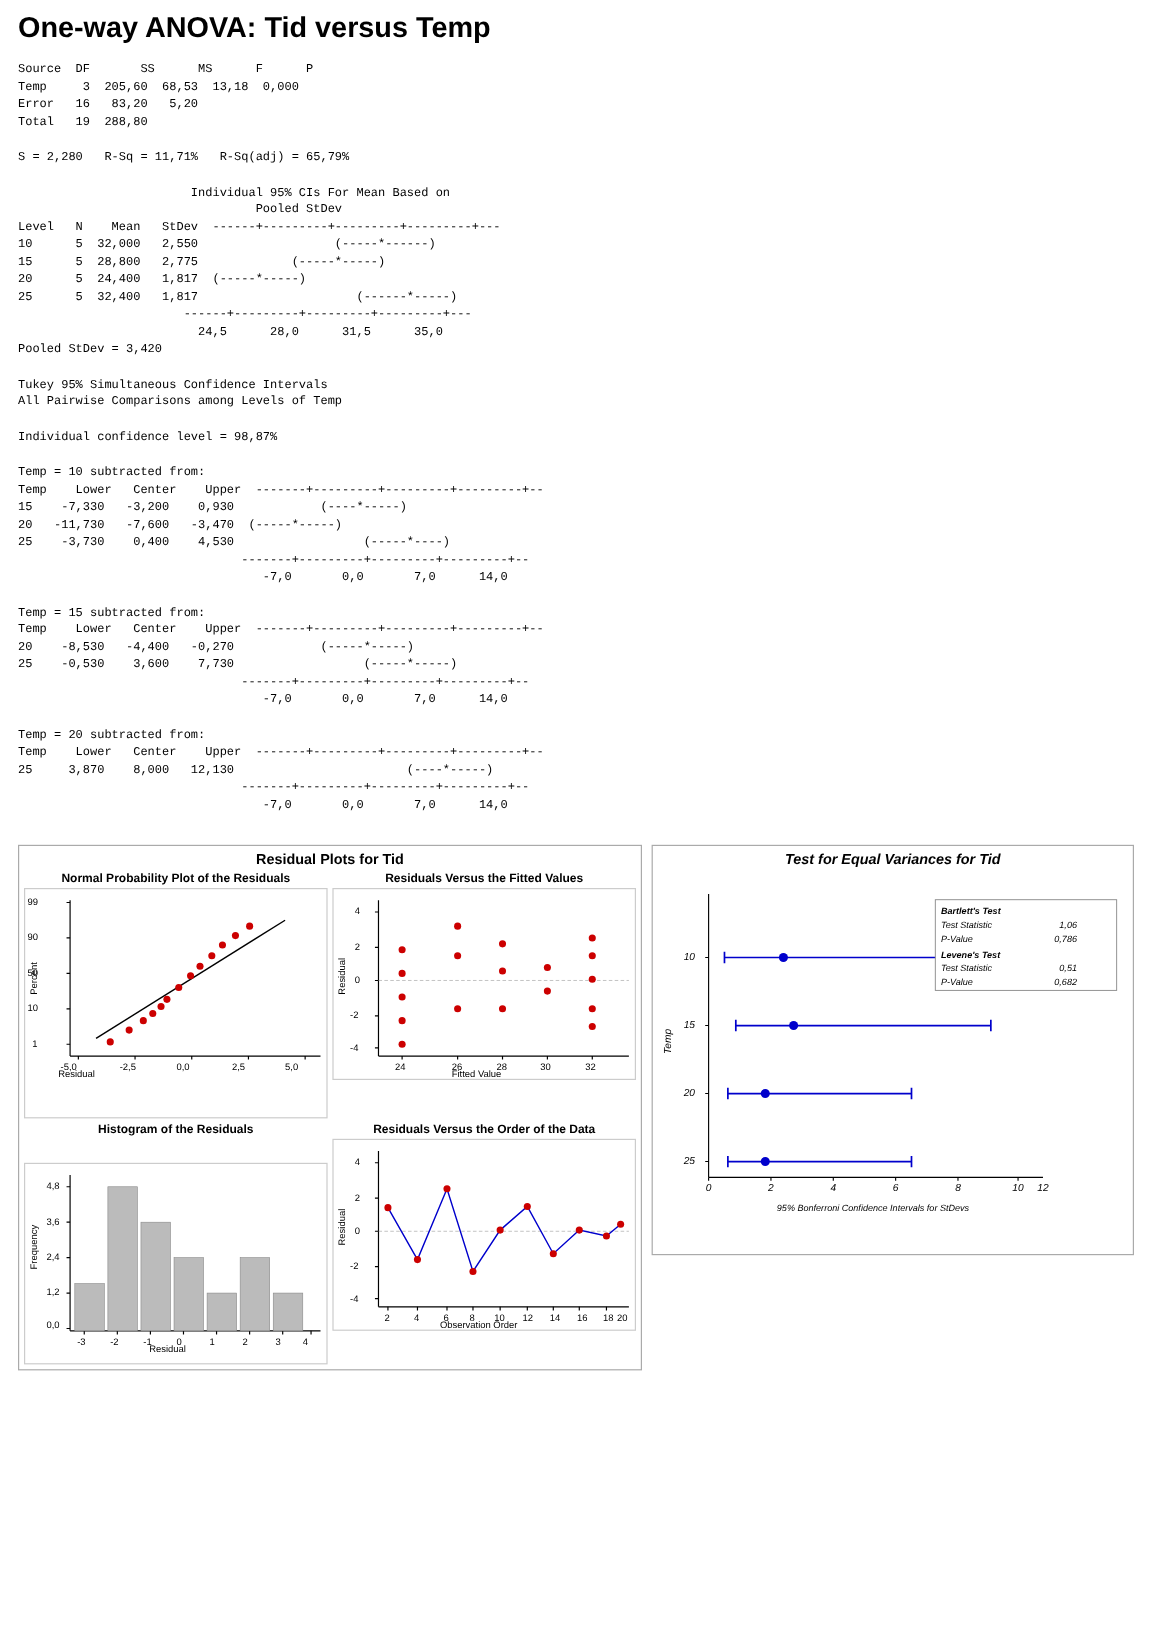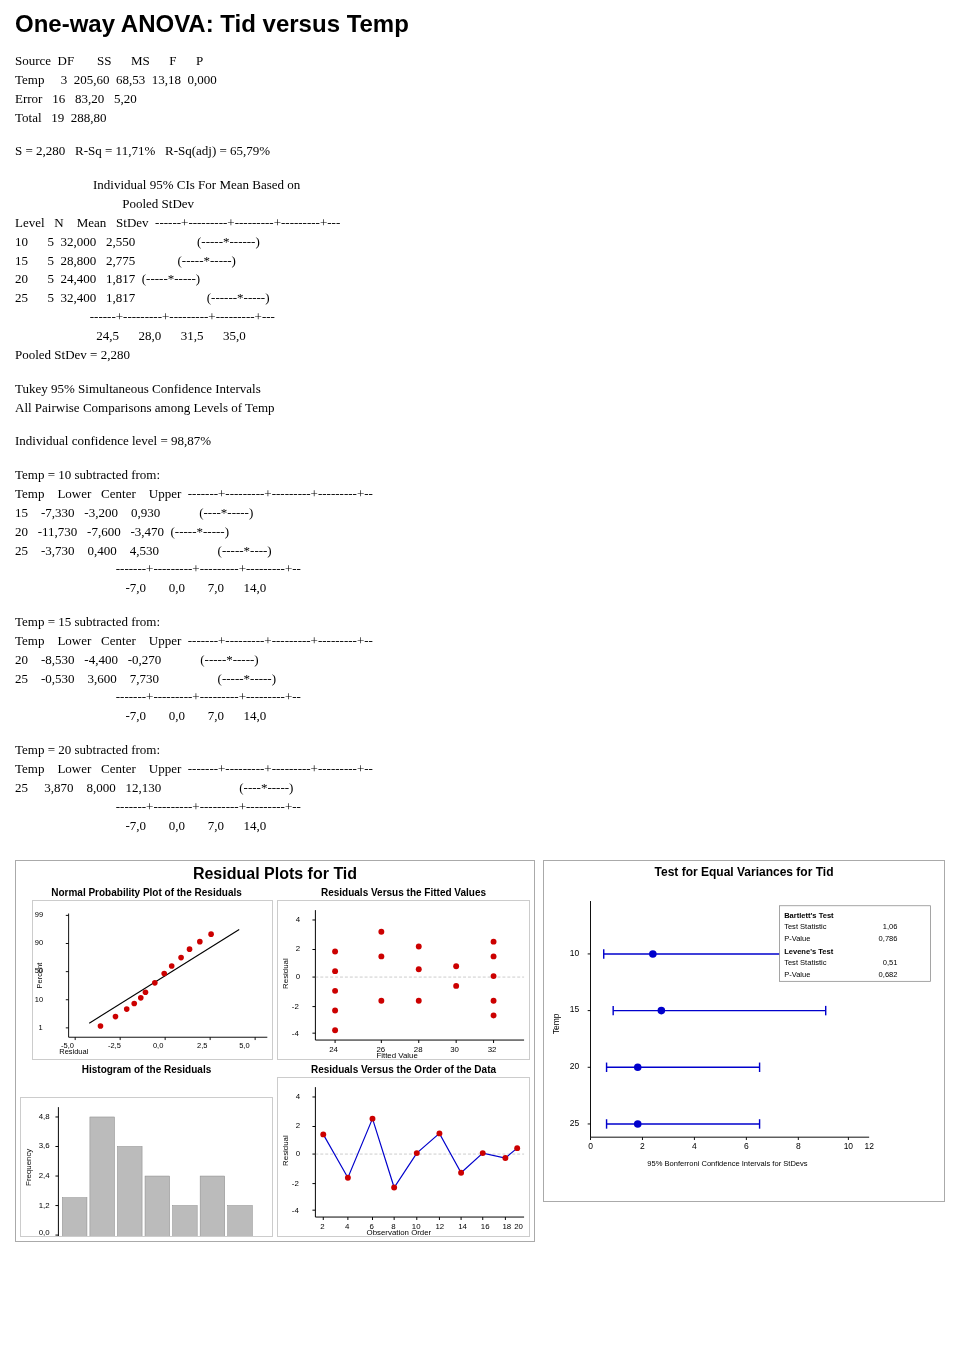--- a/index.html
+++ b/index.html
@@ -11,42 +11,42 @@
       padding: 10px 15px;
       width: 960px;
     }
     h1 {
       font-family: Arial, sans-serif;
       font-size: 24px;
       font-weight: bold;
       margin-bottom: 14px;
     }
     pre {
-      font-family: Liberation Serif, serif;
-      font-size: 13px;
+      font-family: Liberation Mono, monospace;
+      font-size: 10px;
       line-height: 1.45;
       white-space: pre;
     }
     .bottom-section {
       display: flex;
       flex-direction: row;
       margin-top: 10px;
       gap: 8px;
       align-items: flex-start;
     }
     .residual-plots {
       border: 1px solid #aaa;
       width: 520px;
       padding: 4px;
       flex-shrink: 0;
     }
     .residual-plots-title {
       text-align: center;
       font-family: Arial, sans-serif;
-      font-size: 16px;
+      font-size: 12px;
       font-weight: bold;
       margin-bottom: 4px;
     }
     .plots-grid {
       display: grid;
       grid-template-columns: 1fr 1fr;
       gap: 4px;
     }
     .plot-cell {
       border: none;
@@ -63,20 +63,21 @@
       background: #fff;
       border: 1px solid #ccc;
       position: relative;
       overflow: hidden;
     }
     .equal-variance-plot {
       border: 1px solid #aaa;
       flex: 1;
       padding: 4px;
       min-width: 0;
+      font-style: italic;
     }
     .equal-variance-title {
       text-align: center;
       font-family: Arial, sans-serif;
       font-size: 12px;
       font-weight: bold;
       margin-bottom: 4px;
     }
   </style>
 </head>
@@ -100,21 +101,21 @@
 
 <pre><span>                        Individual 95% CIs For Mean Based on</span>
 <span>                                 Pooled StDev</span>
 <span>Level   N    Mean   StDev  ------+---------+---------+---------+---</span></pre>
 <pre id="ci-rows-container">10      5  32,000   2,550                   (-----*------)
 15      5  28,800   2,775             (-----*-----)
 20      5  24,400   1,817  (-----*-----)
 25      5  32,400   1,817                      (------*-----)</pre>
 <pre><span>                       ------+---------+---------+---------+---</span>
 <span>                         24,5      28,0      31,5      35,0</span>
-<span>Pooled StDev = 2,280</span></pre>
+<span>Pooled StDev = 3,420</span></pre>
 
 <br>
 
 <pre><span>Tukey 95% Simultaneous Confidence Intervals</span>
 <span>All Pairwise Comparisons among Levels of Temp</span></pre>
 
 <br>
 <pre><span>Individual confidence level = 98,87%</span></pre>
 
 <br>
@@ -148,21 +149,21 @@
 
 
 <div class="bottom-section">
 
   <div class="residual-plots">
     <div class="residual-plots-title">Residual Plots for Tid</div>
     <div class="plots-grid">
 
       <div class="plot-cell">
         <div class="plot-subtitle">Normal Probability Plot of the Residuals</div>
-        <div class="plot-area" style="height:160px;margin-left:12px;">
+        <div class="plot-area" style="height:192px;">
           <svg width="100%" height="160" viewBox="0 0 255 160">
 
             <line x1="38" y1="8" x2="38" y2="140" stroke="#000" stroke-width="1"></line>
             <line x1="38" y1="140" x2="250" y2="140" stroke="#000" stroke-width="1"></line>
 
             <text x="2" y="12" font-size="8" font-family="Arial">99</text>
             <text x="2" y="42" font-size="8" font-family="Arial">90</text>
             <text x="2" y="72" font-size="8" font-family="Arial">50</text>
             <text x="2" y="102" font-size="8" font-family="Arial">10</text>
             <text x="6" y="132" font-size="8" font-family="Arial">1</text>
@@ -260,21 +261,21 @@
             <circle cx="219" cy="55" r="3" fill="#c00"></circle>
             <circle cx="219" cy="100" r="3" fill="#c00"></circle>
             <circle cx="219" cy="115" r="3" fill="#c00"></circle>
             <circle cx="219" cy="75" r="3" fill="#c00"></circle>
           </svg>
         </div>
       </div>
 
       <div class="plot-cell">
         <div class="plot-subtitle">Histogram of the Residuals</div>
-        <div class="plot-area" style="height:140px;margin-top:22px;">
+        <div class="plot-area" style="height:168px;margin-top:22px;">
           <svg width="100%" height="160" viewBox="0 0 255 160">
             <line x1="38" y1="8" x2="38" y2="140" stroke="#000" stroke-width="1"></line>
             <line x1="38" y1="140" x2="250" y2="140" stroke="#000" stroke-width="1"></line>
 
             <text x="18" y="20" font-size="8" font-family="Arial">4,8</text>
             <text x="18" y="50" font-size="8" font-family="Arial">3,6</text>
             <text x="18" y="80" font-size="8" font-family="Arial">2,4</text>
             <text x="18" y="110" font-size="8" font-family="Arial">1,2</text>
             <text x="18" y="138" font-size="8" font-family="Arial">0,0</text>
 

